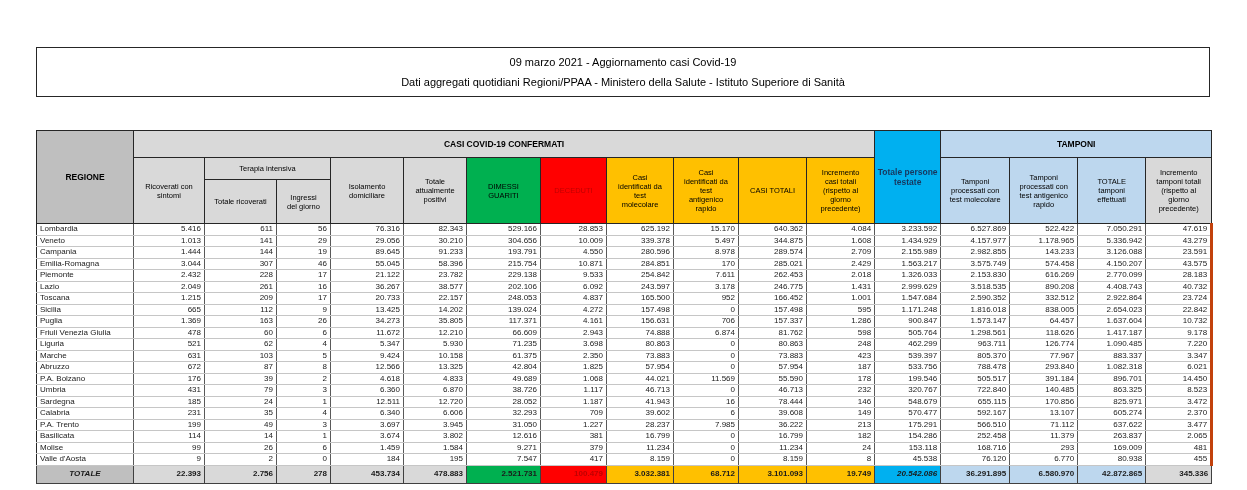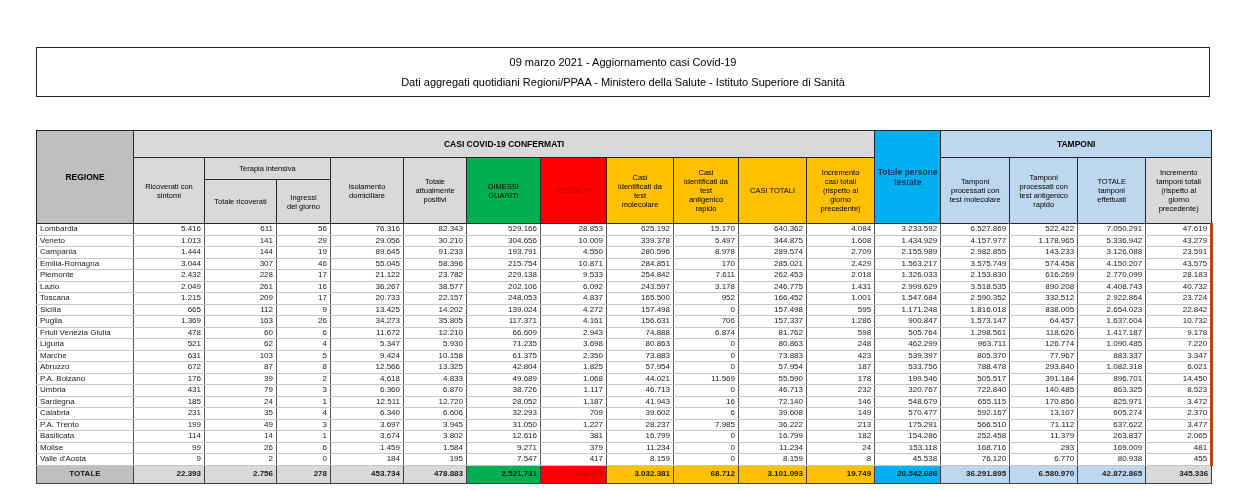--- a/index.html
+++ b/index.html
@@ -58,21 +58,21 @@
   }
   tbody td.region { text-align: left; border-left: 1px solid #262626; }
   tbody tr.data-row td:last-child { border-right: 3px solid #c2410c; }
 
   
   tr.total-row { height: 18px; }
   tr.total-row td {
     font-weight: bold; background: #d9d9d9;
     border: 1px solid #404040; font-size: 8px;
   }
-  tr.total-row td.total-label { background: #bfbfbf; text-align: center; }
+  tr.total-row td.total-label { background: #bfbfbf; text-align: center; font-style: italic; }
   tr.total-row td.c-green  { background: #00B050; }
   tr.total-row td.c-red    { background: #FF0000; color: #C00000; }
   tr.total-row td.c-yellow { background: #FFC000; }
   tr.total-row td.c-cyan   { background: #00B0F0; font-style: italic; }
   tr.total-row td.c-blue   { background: #BDD7EE; }
 </style>
 </head>
 <body>
 
 <div id="stage">
@@ -420,21 +420,21 @@
           <td class="region">Sardegna</td>
           <td>185</td>
           <td>24</td>
           <td>1</td>
           <td>12.511</td>
           <td>12.720</td>
           <td>28.052</td>
           <td>1.187</td>
           <td>41.943</td>
           <td>16</td>
-          <td>72.140</td>
+          <td>78.444</td>
           <td>146</td>
           <td>548.679</td>
           <td>655.115</td>
           <td>170.856</td>
           <td>825.971</td>
           <td>3.472</td>
         </tr>
         <tr class="data-row">
           <td class="region">Calabria</td>
           <td>231</td>

